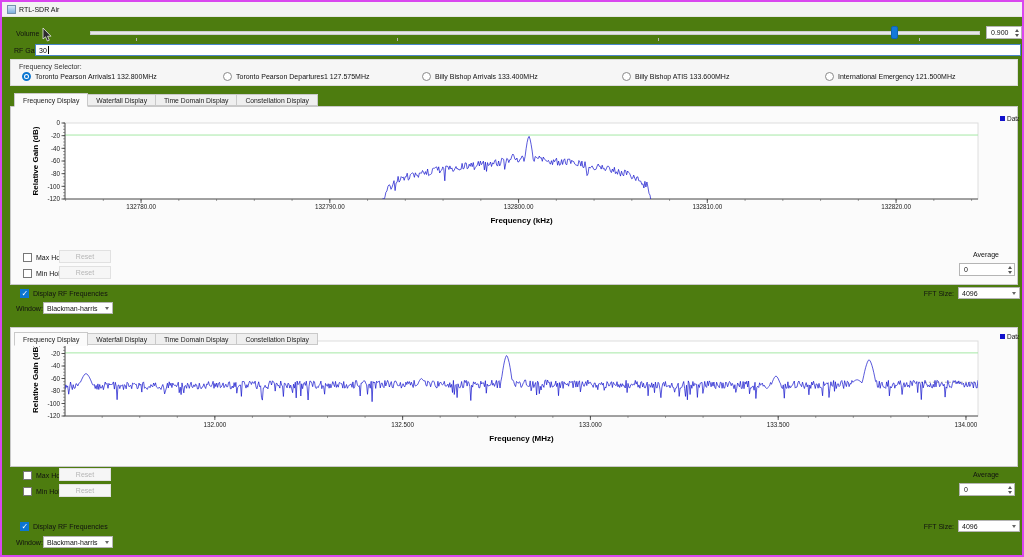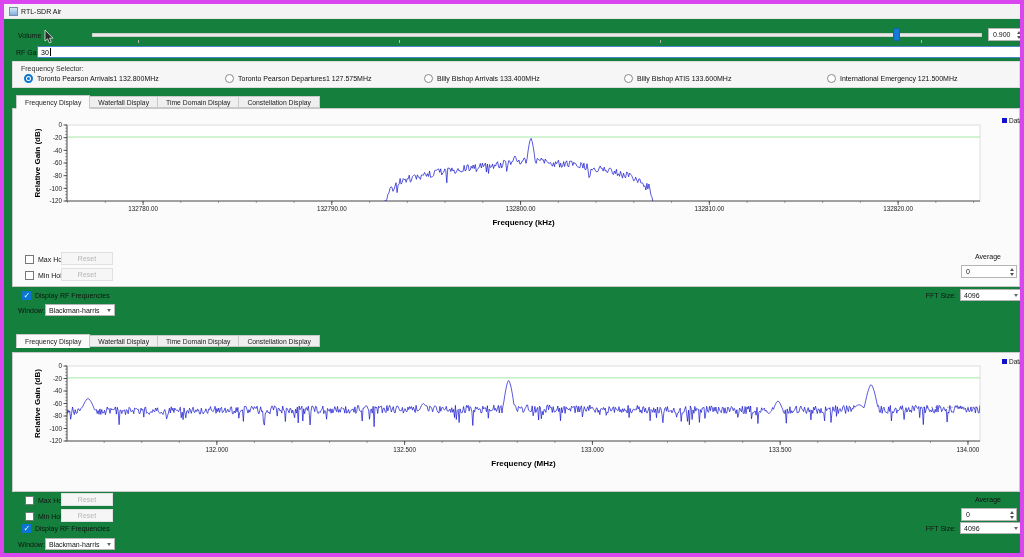--- a/index.html
+++ b/index.html
@@ -1,17 +1,17 @@
 <!DOCTYPE html>
 <html><head>
 <meta charset="utf-8">
 <style>
   *{margin:0;padding:0;box-sizing:border-box}
   body{background:#ffffff;font-family:"Liberation Sans",sans-serif}
-  .app{position:relative;width:1024px;height:557px;background:#15803d;border:4px solid #d946ef;overflow:hidden}
+  .app{position:relative;width:1024px;height:557px;background:#4d7c0f;border:2px solid #d946ef;overflow:hidden}
   .lbl{position:absolute;font-size:7px;color:#111;white-space:nowrap;line-height:9px}
   .titlebar{position:absolute;left:0;top:0;width:100%;height:15px;background:#f3f3f3;border-bottom:1px solid #e6e6e6}
   .app-icon{position:absolute;left:5px;top:3px;width:9px;height:9px;background:linear-gradient(#d8e8f8,#7fb0de);border:1px solid #7491ad}
   .track{position:absolute;left:88px;top:29px;width:890px;height:4px;background:#e8e8e8;border:1px solid #cdcdcd}
   .handle{position:absolute;left:889px;top:24px;width:7px;height:13px;background:#1579d8;border:1px solid #0e64b2;border-radius:2px}
   .stick{position:absolute;top:36px;width:1px;height:3px;background:#b5b5b5}
   .spinbox{position:absolute;background:#fff;border:1px solid #b5b5b5;font-size:7px;color:#111;display:flex;align-items:center}
   .spin-arrows{position:absolute;right:2px;top:2px;display:flex;flex-direction:column;gap:1.5px}
   .tri-up{width:0;height:0;border-left:2.5px solid transparent;border-right:2.5px solid transparent;border-bottom:3px solid #555}
   .tri-dn{width:0;height:0;border-left:2.5px solid transparent;border-right:2.5px solid transparent;border-top:3px solid #555}
@@ -223,21 +223,21 @@
     <span class="chev"></span>
   </div>
 
   <div class="tabbar" style="top:329px">
     <div class="tab active">Frequency Display</div>
     <div class="tab">Waterfall Display</div>
     <div class="tab">Time Domain Display</div>
     <div class="tab">Constellation Display</div>
   </div>
 
-  <div class="pane" style="top:348px;height:140px">
+  <div class="pane" style="top:325px;height:140px">
     <svg id="chart1" width="1008" height="174">
         <rect x="54" y="13" width="913" height="75" fill="#ffffff" stroke="#dedede" stroke-width="1"></rect>
         <line x1="54" x2="967" y1="24.875" y2="24.875" stroke="#a5e8a5" stroke-width="1"></line>
         <line x1="909.9140271493159" x2="966.2488687782769" y1="54.25" y2="54.25" stroke="#999" stroke-width="0.8" stroke-dasharray="2 2"></line>
         <line x1="91.18099547511969" x2="91.18099547511969" y1="88" y2="90" stroke="#666" stroke-width="0.6"></line>
         <line x1="128.73755656109023" x2="128.73755656109023" y1="88" y2="90" stroke="#666" stroke-width="0.6"></line>
         <line x1="166.29411764706077" x2="166.29411764706077" y1="88" y2="90" stroke="#666" stroke-width="0.6"></line>
         <line x1="203.8506787330313" x2="203.8506787330313" y1="88" y2="90" stroke="#666" stroke-width="0.6"></line>
         <line x1="241.40723981900183" x2="241.40723981900183" y1="88" y2="90" stroke="#666" stroke-width="0.6"></line>
         <line x1="278.96380090497235" x2="278.96380090497235" y1="88" y2="90" stroke="#666" stroke-width="0.6"></line>

